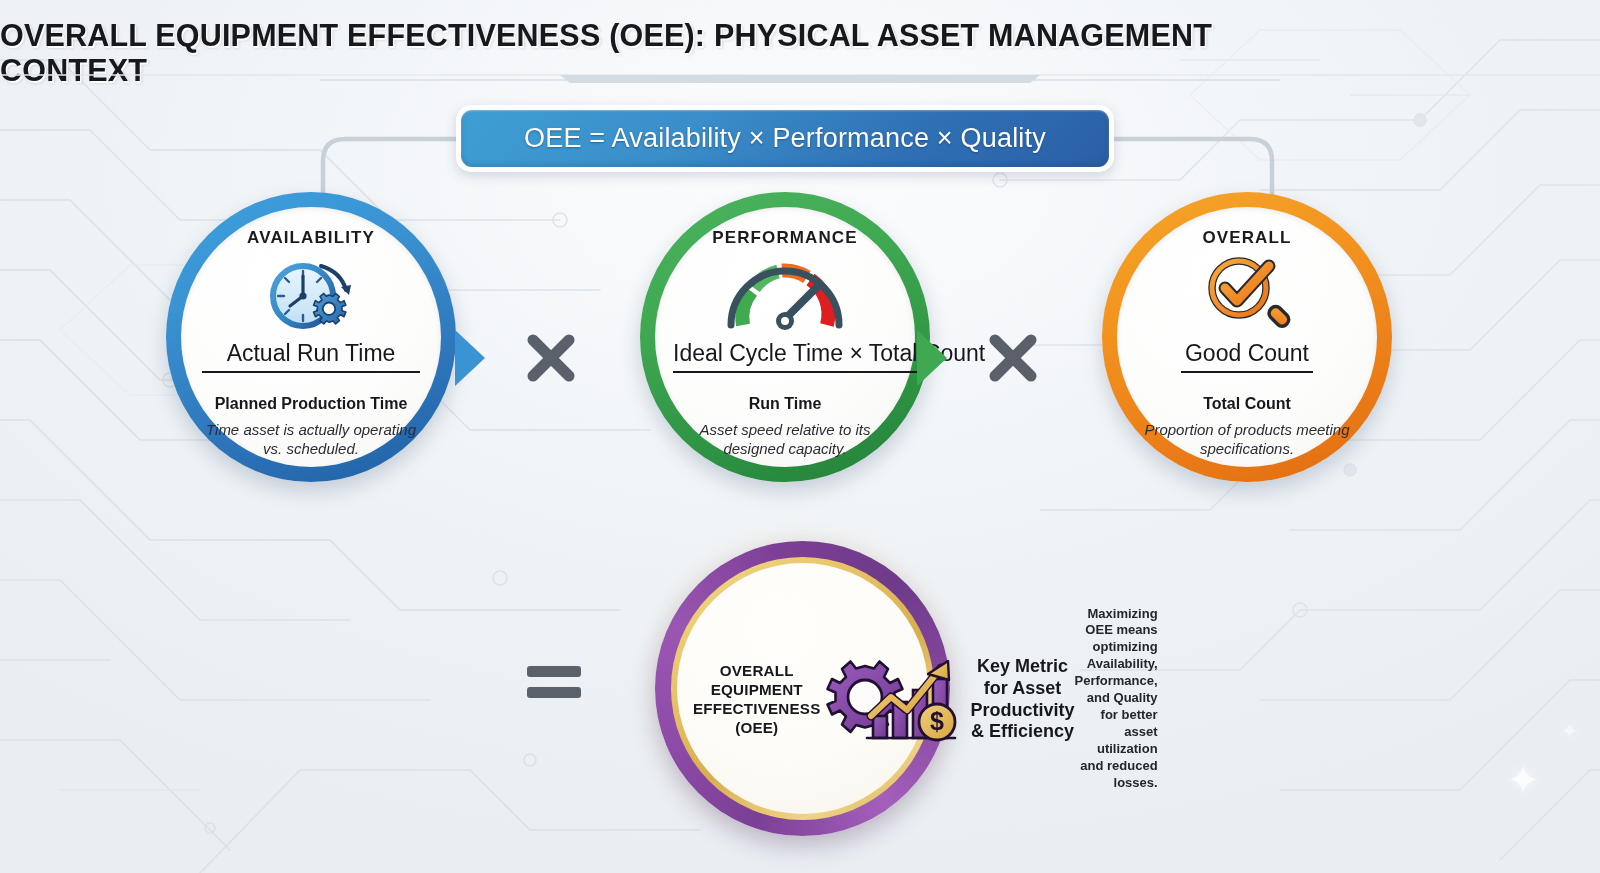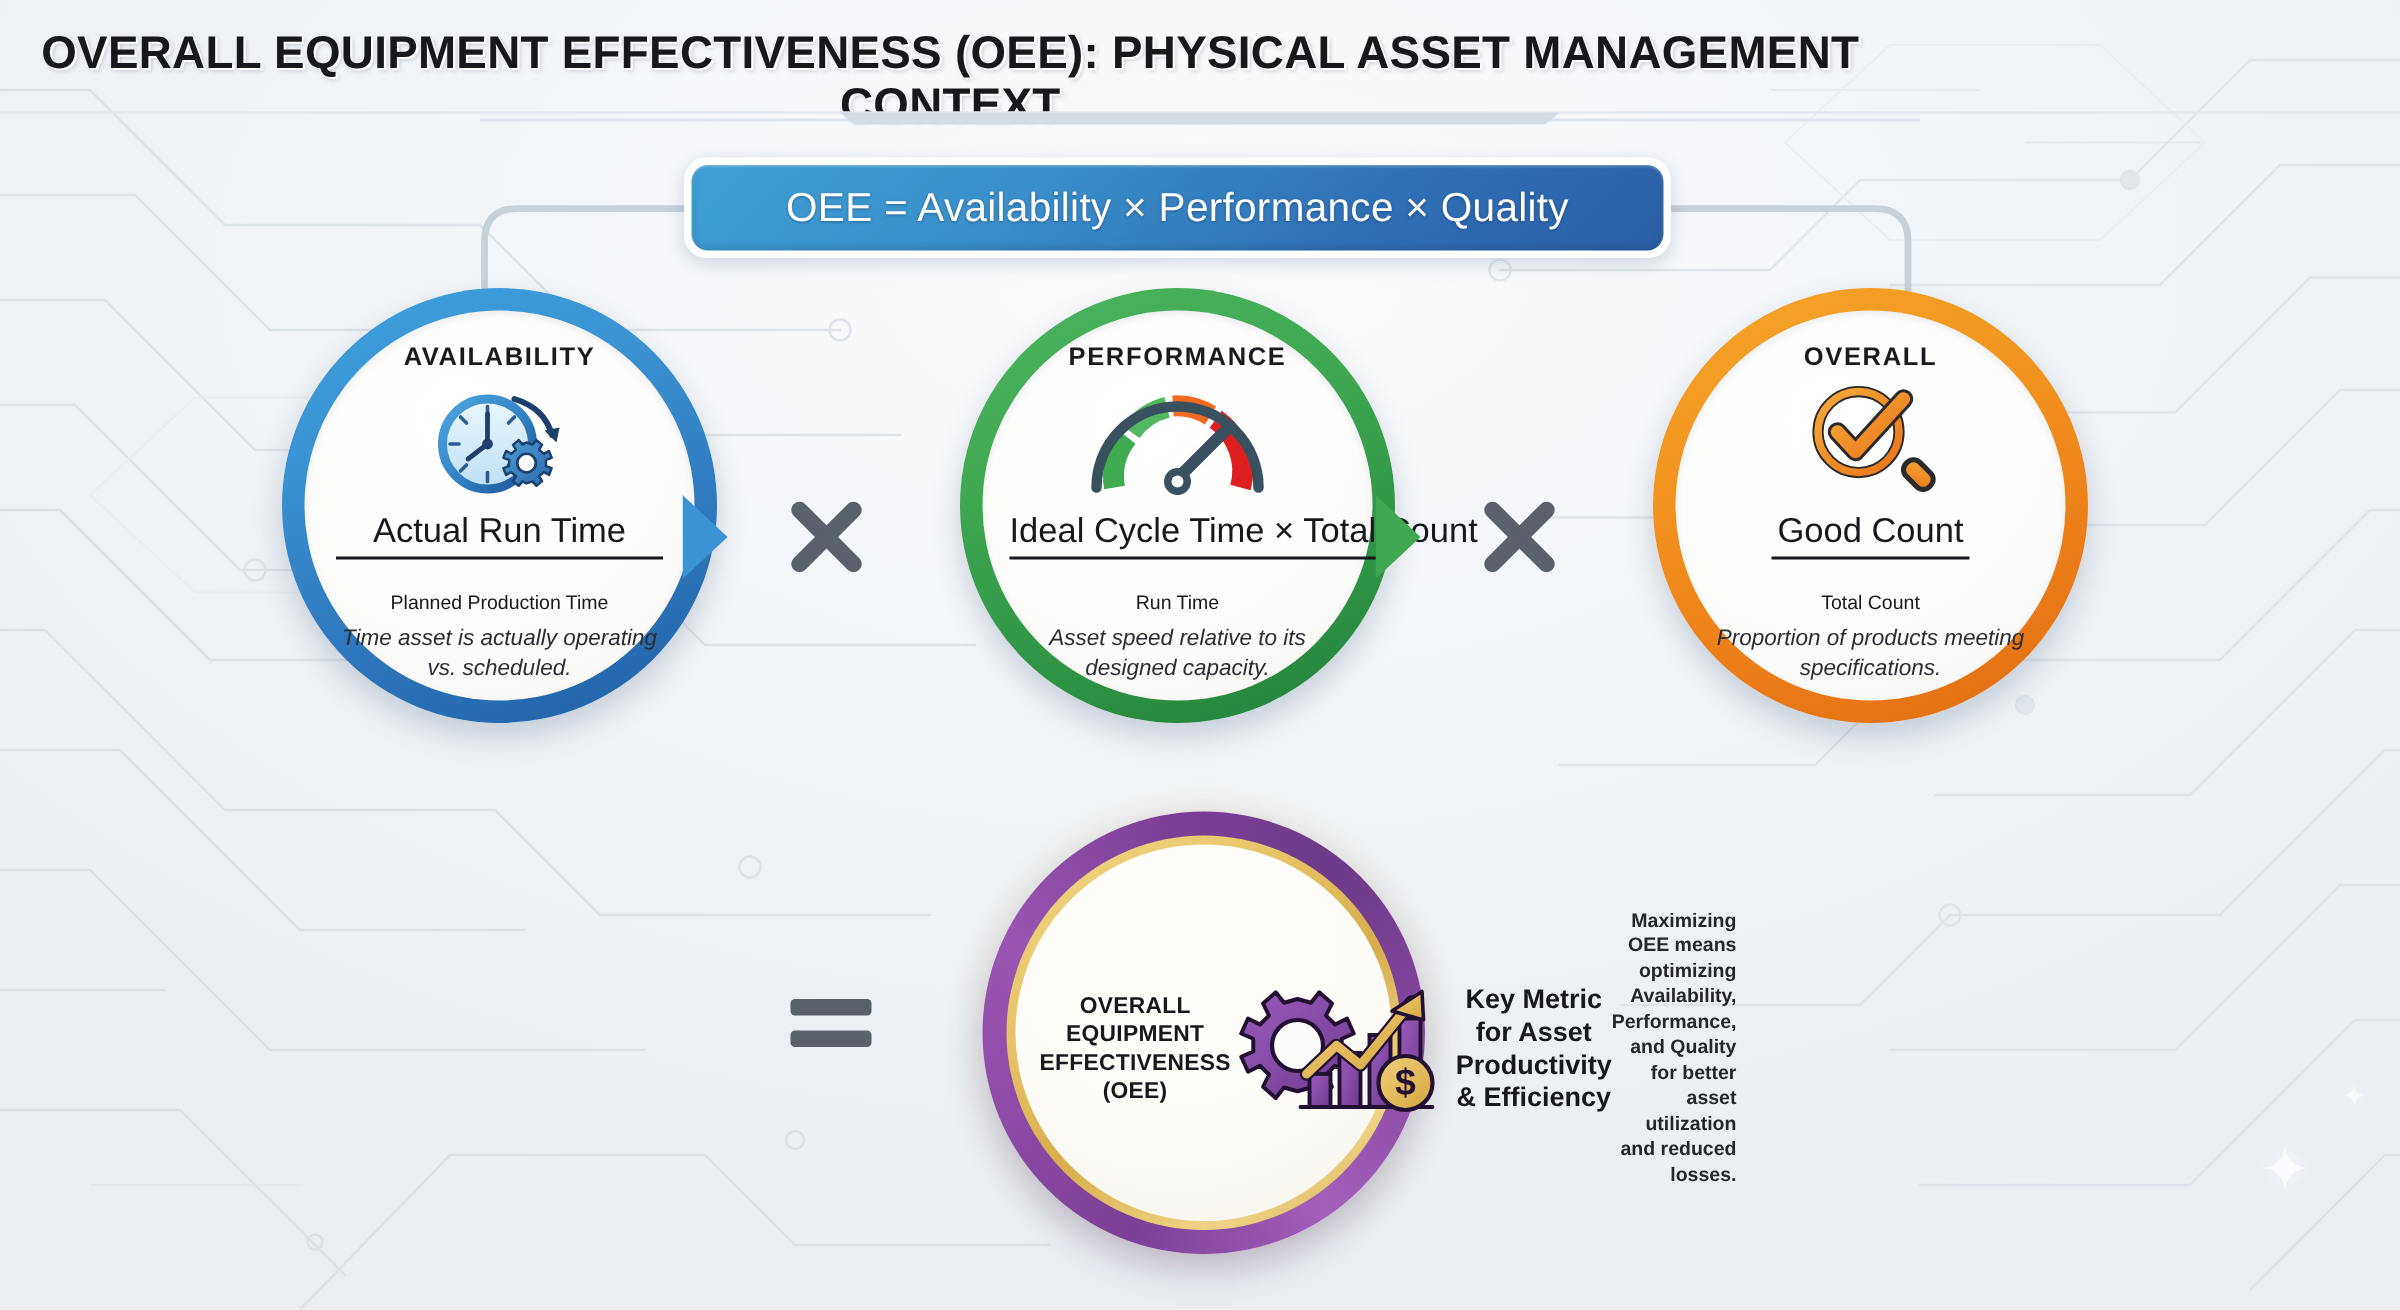--- a/index.html
+++ b/index.html
@@ -14,21 +14,21 @@
   
   .bg-base{position:absolute;inset:0;
     background:
       radial-gradient(ellipse 1200px 700px at 50% 20%, #fbfcfd 0%, #eef2f6 60%, #e9eef3 100%);
   }
   .bg-circuit{position:absolute;inset:0;opacity:.85;}
   .sparkle{position:absolute;color:#fff;opacity:.85;pointer-events:none;
            text-shadow:0 0 10px rgba(255,255,255,.9);}
 
   
-  .title-wrap{position:absolute;top:18px;left:0;width:1267px;text-align:center;}
+  .title-wrap{position:absolute;top:18px;left:0;width:1267px;text-align:left;}
   .title{
     display:inline-block;
     font-size:30.5px;font-weight:bold;letter-spacing:.2px;
     color:#17181c;
     text-shadow:1.5px 1.5px 0 rgba(255,255,255,.95), 2px 2px 3px rgba(120,130,145,.35);
   }
   .title-rule{position:absolute;top:72px;left:0;width:1600px;height:12px;}
 
   
   .connectors{position:absolute;left:0;top:0;width:1600px;height:873px;}
@@ -58,33 +58,33 @@
     position:absolute;inset:0;border-radius:50%;
     box-shadow:0 9px 20px rgba(60,85,115,.24);
   }
   .pillar .face{
     position:absolute;inset:15px;border-radius:50%;
     background:radial-gradient(circle at 40% 28%, #ffffff 0%, #fdfdfc 55%, #f7f6f2 100%);
     box-shadow:inset 0 2px 5px rgba(120,130,145,.14);
     display:flex;flex-direction:column;align-items:center;
     padding:22px 18px 0;box-sizing:border-box;
   }
-  .p-avail{left:188px;top:192px;}
+  .p-avail{left:166px;top:192px;}
   .p-avail .ring{background:linear-gradient(160deg,#3ea0dd 0%,#3a93d2 30%,#2f77bd 65%,#1f5fa3 100%);}
   .p-perf{left:640px;top:192px;}
   .p-perf .ring{background:linear-gradient(160deg,#4cb45f 0%,#3fa851 35%,#2f9444 70%,#23803a 100%);}
   .p-qual{left:1102px;top:192px;}
   .p-qual .ring{background:linear-gradient(160deg,#f5a529 0%,#f2941f 35%,#ec7d18 70%,#e06c10 100%);}
 
   .p-title{font-size:17px;font-weight:bold;letter-spacing:1.1px;color:#1a1b1f;line-height:1;}
   .p-icon{height:84px;display:flex;align-items:center;justify-content:center;margin-top:6px;}
   .frac{margin-top:4px;text-align:center;width:100%;}
   .frac-top{font-size:23px;font-weight:normal;color:#17181c;line-height:1.2;white-space:nowrap;}
   .frac-bar{height:2px;background:#17181c;margin:3px auto 3px;}
-  .frac-bot{font-size:13px;font-weight:normal;color:#17181c;line-height:1.2;white-space:nowrap;margin-top:21px;}
+  .frac-bot{font-size:16px;font-weight:bold;color:#17181c;line-height:1.2;white-space:nowrap;margin-top:21px;}
   .p-desc{margin-top:7px;font-size:15px;color:#2b2d33;line-height:1.3;text-align:center;font-style:italic;}
 
   
   .op{position:absolute;display:flex;align-items:center;justify-content:center;}
   .op-x{width:56px;height:56px;}
   .op-eq{width:58px;height:44px;}
 
   
   .oee{position:absolute;left:655px;top:541px;width:295px;height:295px;}
   .oee-glow{position:absolute;left:-18px;top:-18px;width:331px;height:331px;border-radius:50%;

